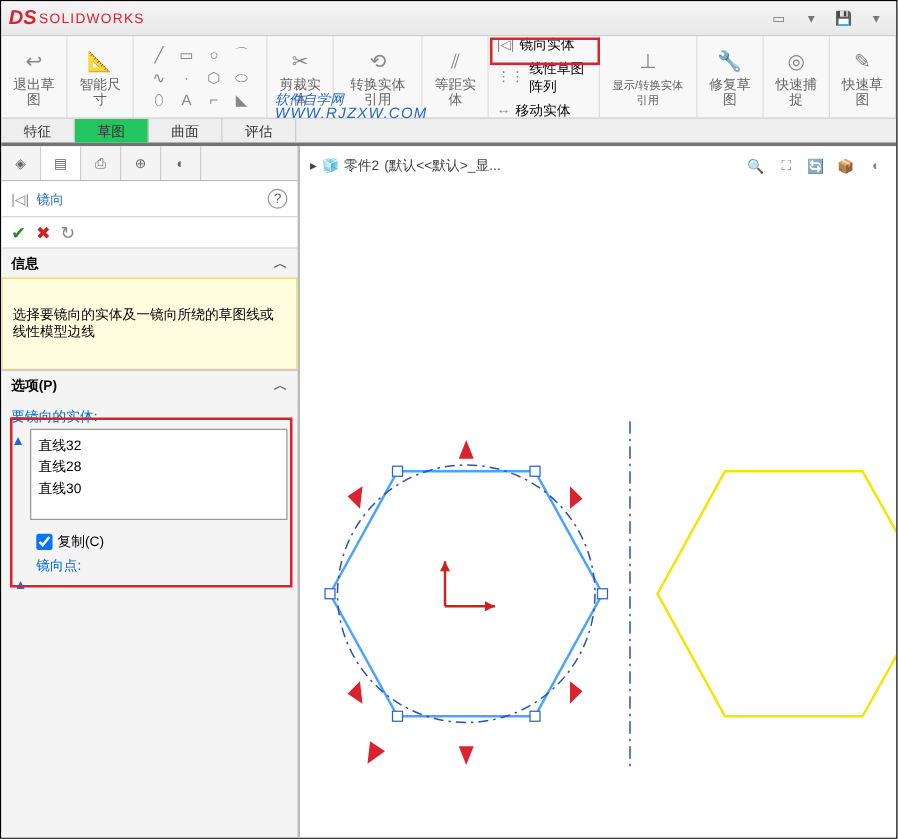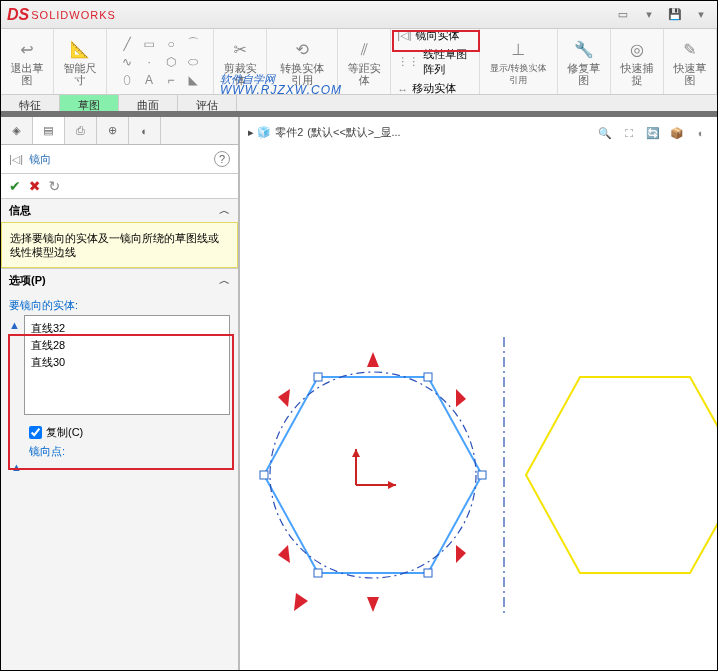--- a/index.html
+++ b/index.html
@@ -14,42 +14,42 @@
 .tbicon{width:24px;height:20px;display:flex;align-items:center;justify-content:center;color:#777}
 .ribbon{height:66px;background:#f8f8f8;border-bottom:1px solid #ccc;display:flex;position:relative}
 .rgroup{border-right:1px solid #ddd;display:flex;flex-direction:column;align-items:center;justify-content:center;padding:2px 8px;position:relative}
 .rgroup.big{min-width:44px}
 .rbtn{display:flex;flex-direction:column;align-items:center;color:#666;font-size:10px;text-align:center;line-height:12px}
 .ricon{width:24px;height:24px;display:flex;align-items:center;justify-content:center;font-size:16px;color:#888}
 .rsmall{display:flex;flex-wrap:wrap;gap:2px;width:90px;padding:2px}
 .rsicon{width:20px;height:16px;display:flex;align-items:center;justify-content:center;color:#888;font-size:12px}
 .redbox{position:absolute;border:2px solid #d9232e;pointer-events:none}
 .rb1{left:392px;top:30px;width:88px;height:22px}
-.tabs{height:22px;background:#eee;display:flex;border-bottom:6px solid #737373}
+.tabs{height:22px;background:#eee;display:flex;border-bottom:3px solid #737373}
 .tab{padding:3px 18px;border-right:1px solid #ccc;cursor:pointer;color:#333}
-.tab.active{background:#86efac}
+.tab.active{background:#22c55e}
 .main{display:flex;height:554px}
 .left{width:239px;border-right:2px solid #bbb;background:#f4f4f4;overflow:hidden}
 .lefttabs{height:28px;display:flex;border-bottom:1px solid #bbb}
 .lt{width:32px;display:flex;align-items:center;justify-content:center;border-right:1px solid #ccc;color:#666}
 .lt.active{background:#fff}
 .pmheader{padding:6px 8px;display:flex;align-items:center;border-bottom:1px solid #ccc;background:#fff}
 .pmtitle{color:#2a6fb5;margin-left:6px}
 .pmq{margin-left:auto;width:16px;height:16px;border:1px solid #999;border-radius:50%;text-align:center;line-height:14px;color:#666}
 .pmok{padding:4px 8px;display:flex;gap:8px;border-bottom:1px solid #ccc;background:#fff}
 .chk{color:#2a8a2a;font-size:14px}
 .xx{color:#c22;font-size:14px}
 .reb{color:#888;font-size:14px}
 .section{border-bottom:1px solid #ccc}
 .sechead{padding:4px 8px;font-weight:bold;display:flex;align-items:flex-end;background:#f4f4f4}
 .caret{margin-left:auto;color:#666}
-.info{background:#fffde0;border:1px solid #e5d860;padding:8px 8px;margin:0;font-size:11px;line-height:14px}
+.info{background:#fffde0;border:1px solid #e5d860;padding:22px 8px;margin:0;font-size:11px;line-height:14px}
 .opt{padding:6px 8px}
 .optlabel{color:#0066cc;margin-bottom:2px}
-.listbox{background:#fff;border:1px solid #999;padding:4px 6px;height:100px;margin-left:18px;position:relative}
+.listbox{background:#fff;border:1px solid #999;padding:4px 6px;height:73px;margin-left:18px;position:relative}
 .listbox div{padding:1px 0}
 .rb2{left:8px;top:334px;width:226px;height:136px}
 .cbrow{display:flex;gap:4px;padding:4px 20px 4px 28px}
 .mirptlabel{padding:0 8px 2px 28px;color:#0066cc}
 .mirval{background:#9cc4e4;border:1px solid #7aa5c9;padding:2px 4px;margin:0 8px 8px 28px}
 .canvas{flex:1;background:#fff;position:relative;overflow:hidden}
 .crumb{position:absolute;left:8px;top:8px;display:flex;align-items:center;gap:4px;color:#444}
 .viewtools{position:absolute;right:6px;top:6px;display:flex;gap:4px}
 .vt{width:20px;height:20px;color:#888;display:flex;align-items:center;justify-content:center}
 svg.geom{position:absolute;left:0;top:0}

